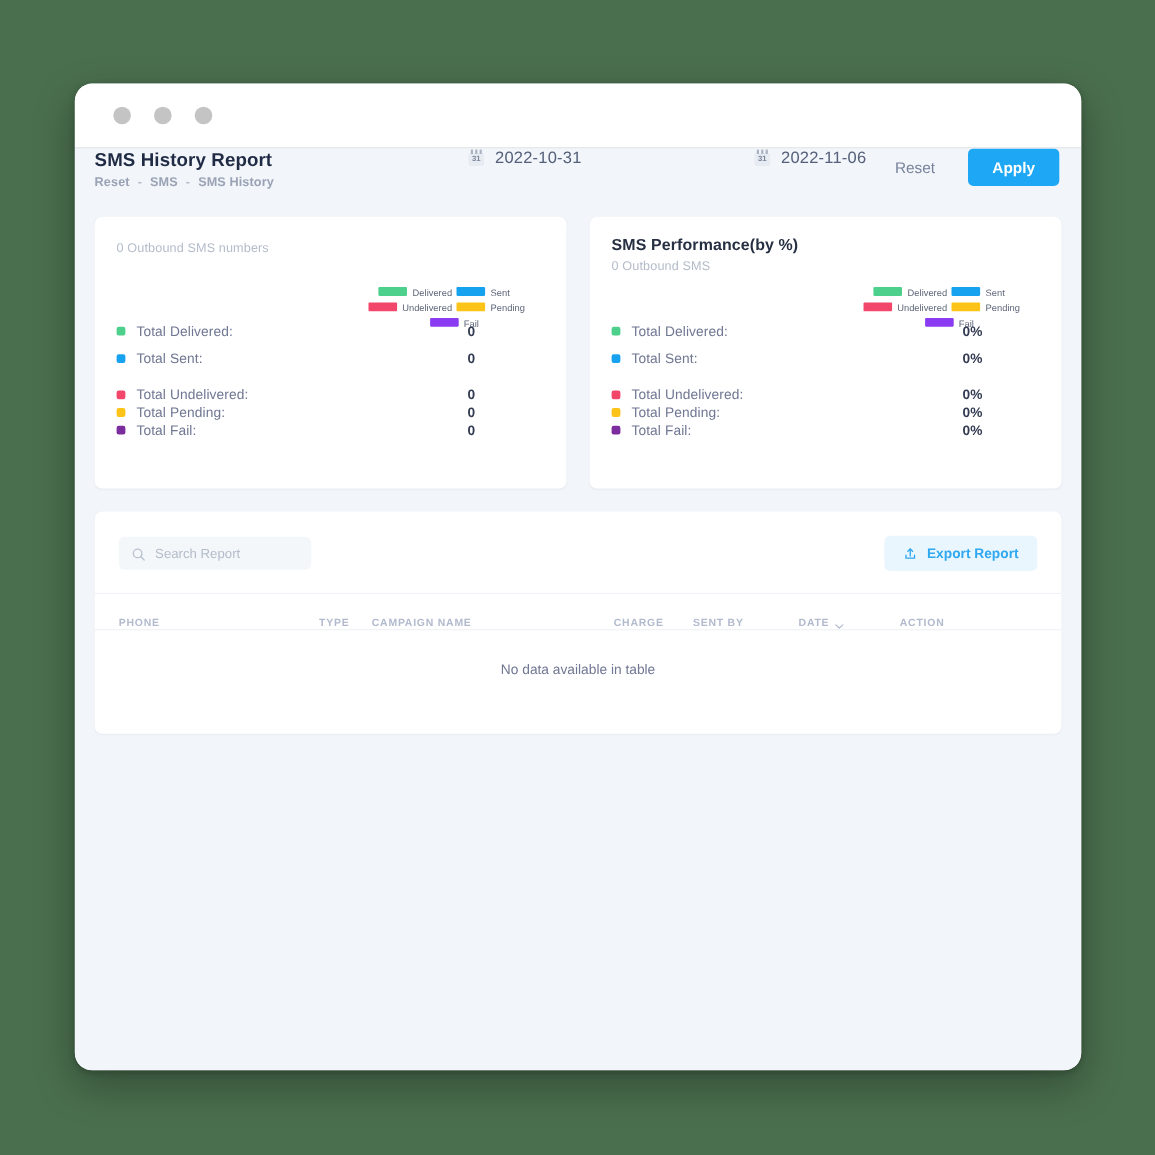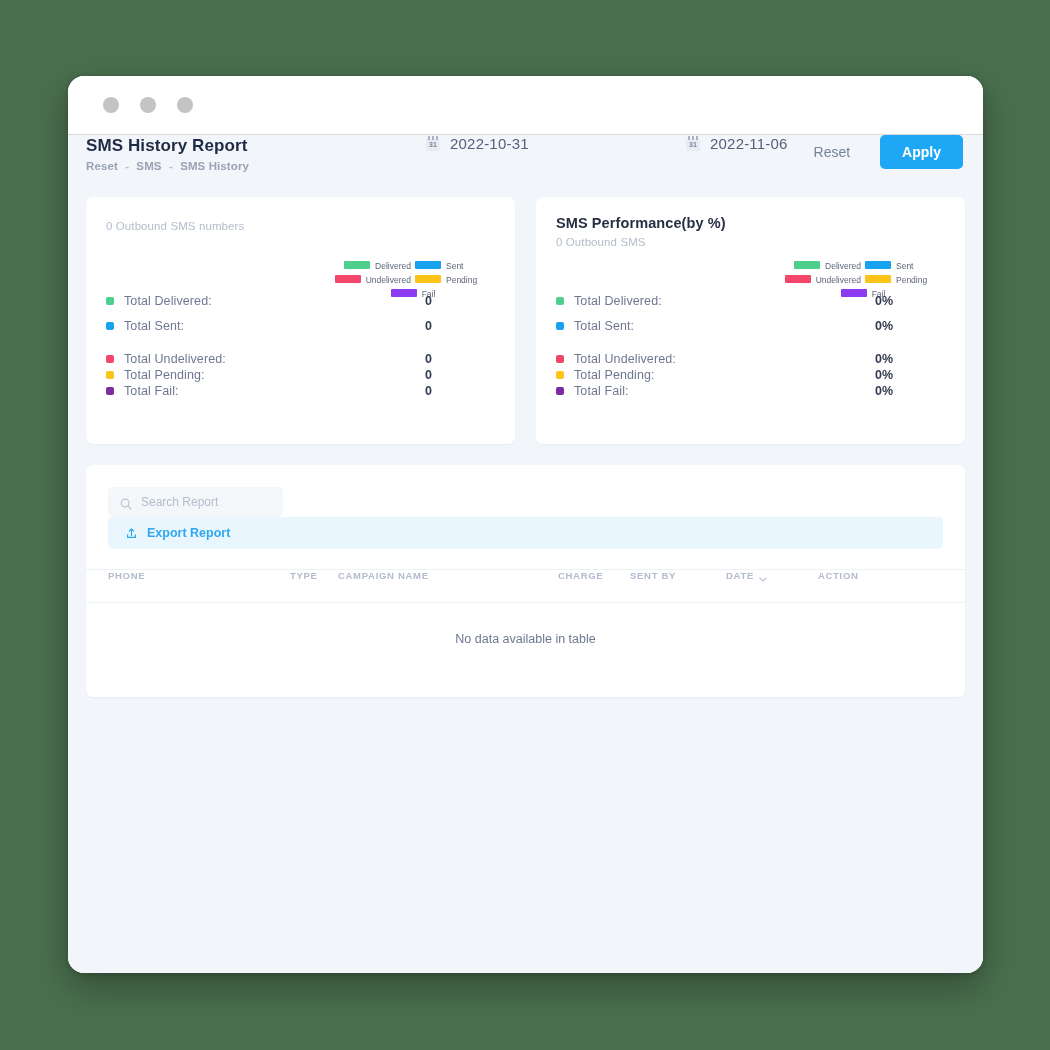--- a/index.html
+++ b/index.html
@@ -255,23 +255,23 @@
   
   .table-panel {
     margin: 21px 18px 0 18px;
     background: #ffffff;
     border-radius: 7px;
     padding-bottom: 22px;
     box-shadow: 0 1px 2px rgba(20,40,80,0.04);
   }
   .table-toolbar {
     display: flex;
+    align-items: center;
     justify-content: space-between;
     padding: 22px 22px 20px 22px;
-    flex-direction: column;
   }
   .search-box {
     width: 175px;
     height: 30px;
     background: #f4f7fa;
     border-radius: 5px;
     display: flex;
     align-items: center;
     padding: 0 12px;
     gap: 9px;
@@ -304,21 +304,21 @@
     font-family: inherit;
     display: flex;
     align-items: center;
     gap: 9px;
     cursor: pointer;
   }
   .export-icon { width: 13px; height: 13px; flex: 0 0 13px; }
 
   .table-head {
     display: flex;
-    align-items: flex-start;
+    align-items: flex-end;
     border-top: 1px solid #eef1f6;
     border-bottom: 1px solid #eef1f6;
     height: 34px;
     padding: 0 22px;
   }
   .th {
     font-size: 9.5px;
     letter-spacing: 0.7px;
     color: #b2bace;
     font-weight: bold;

